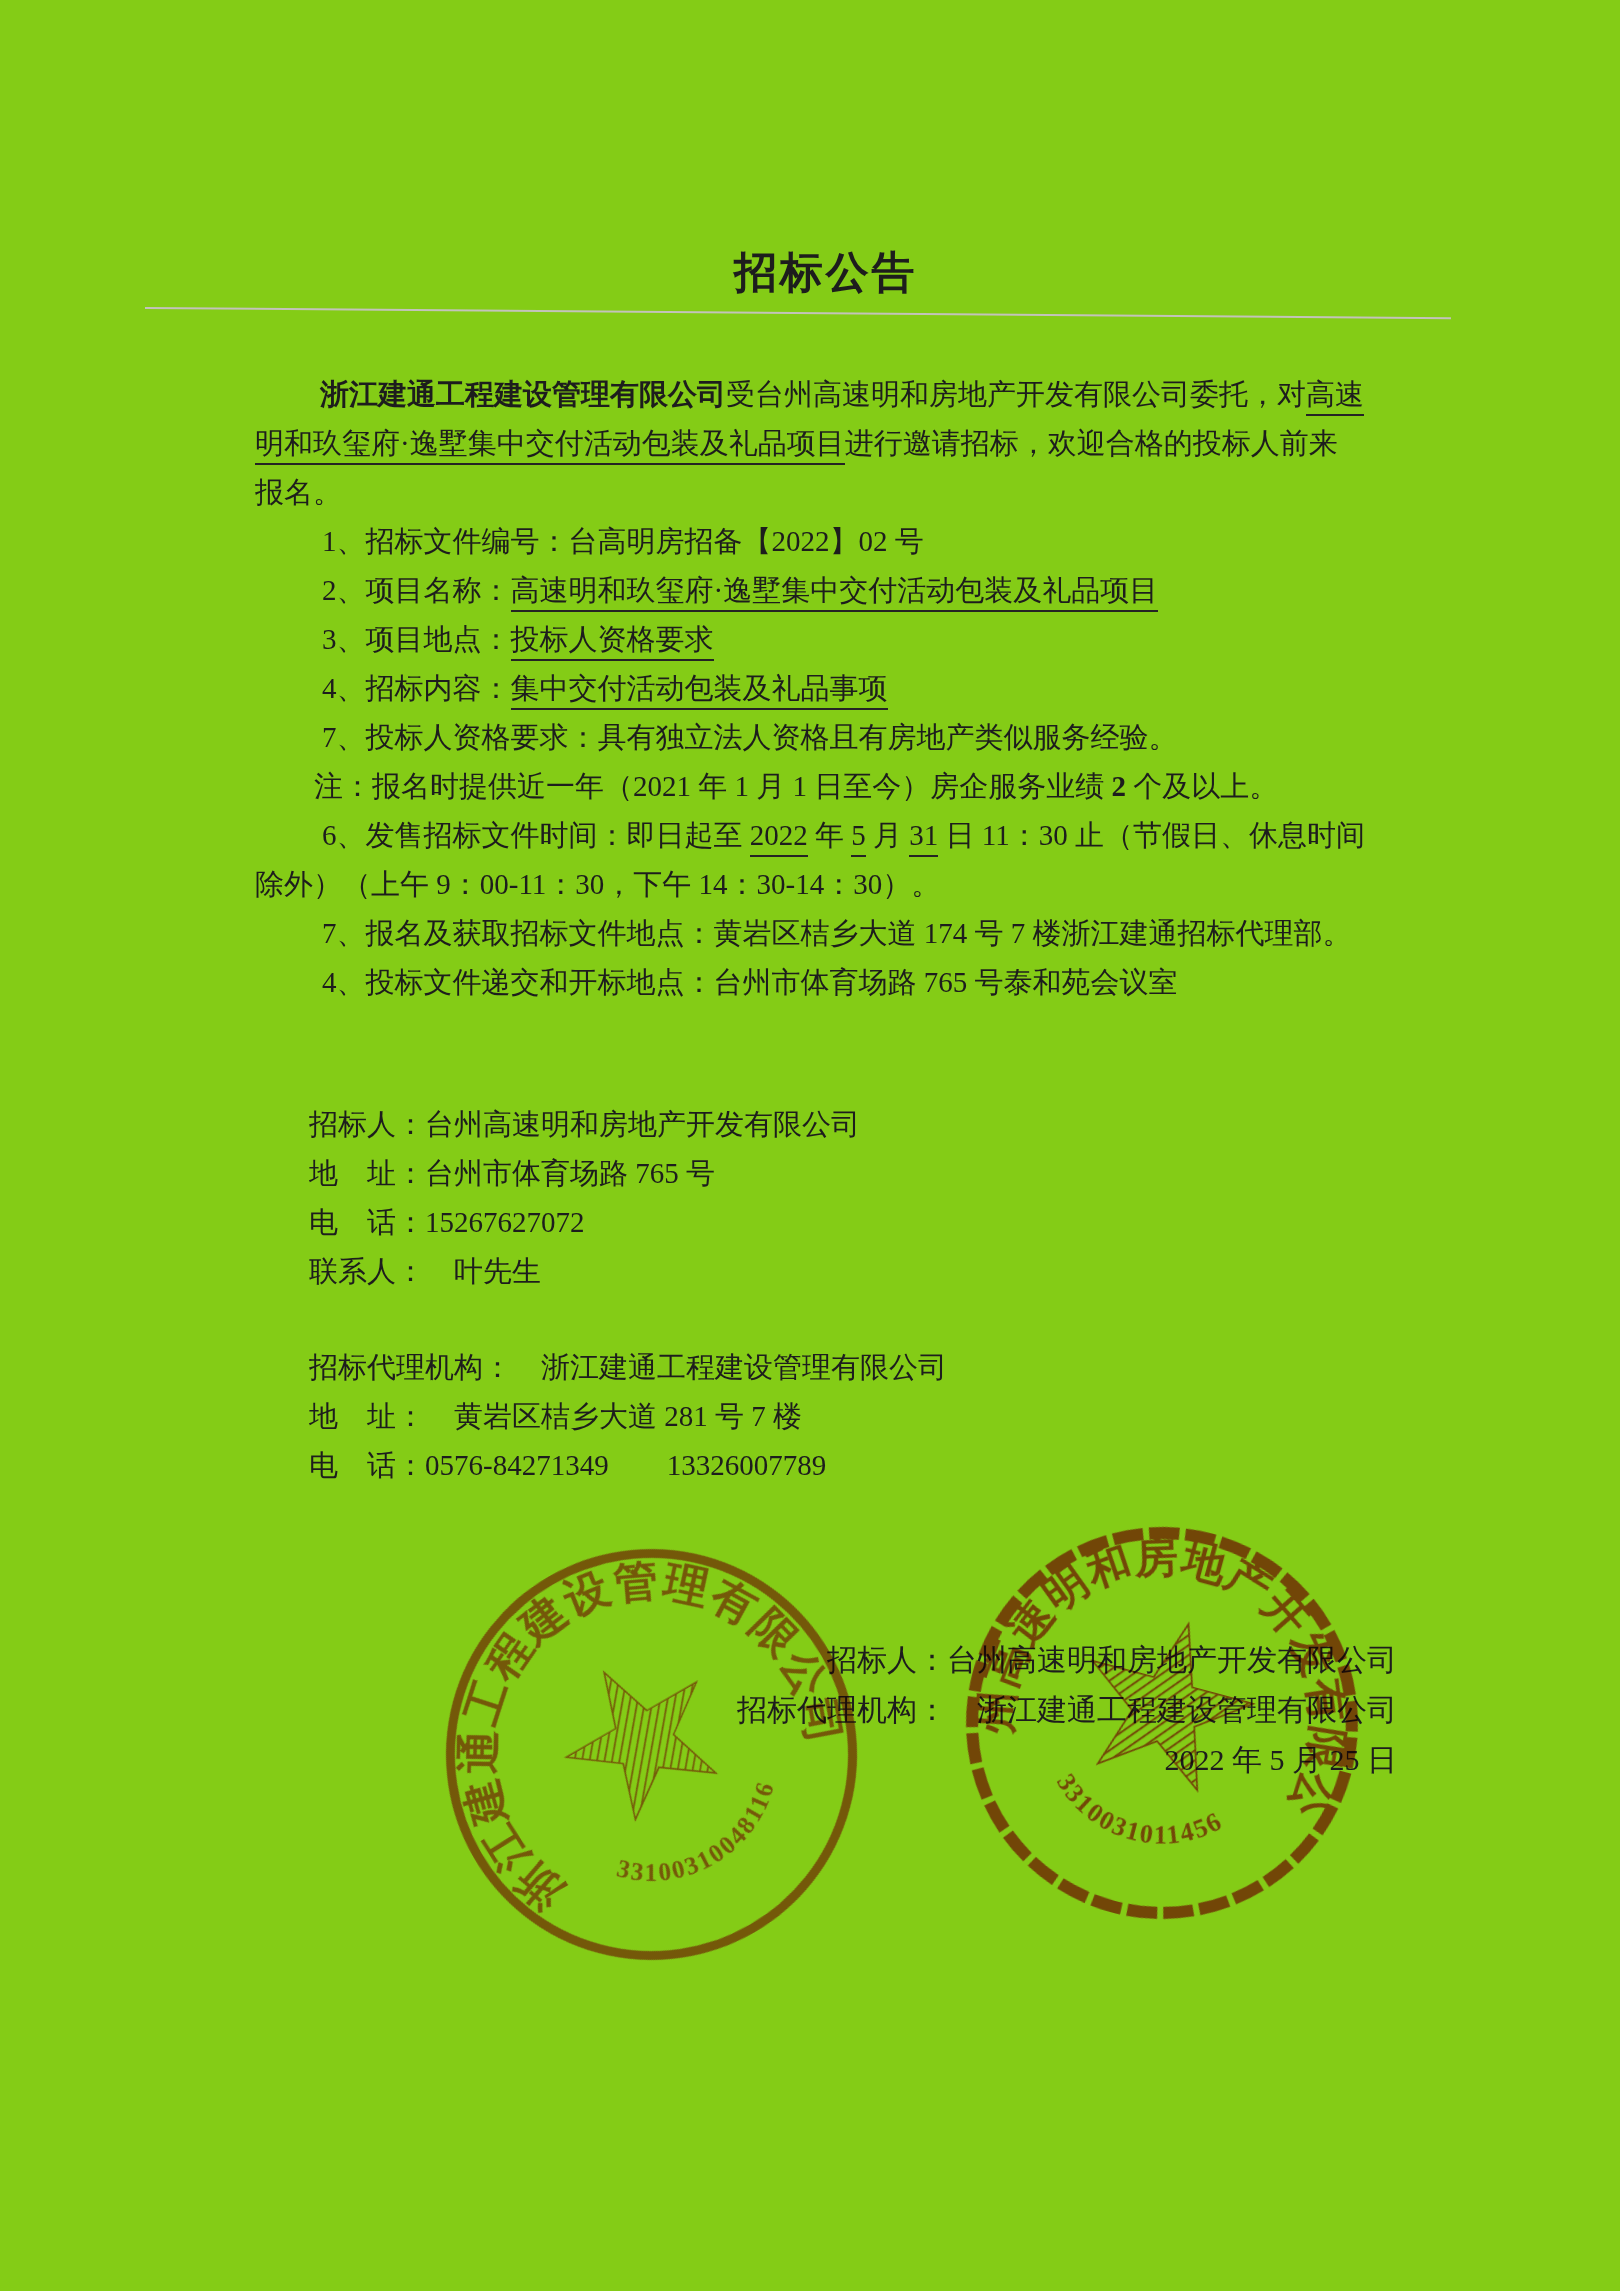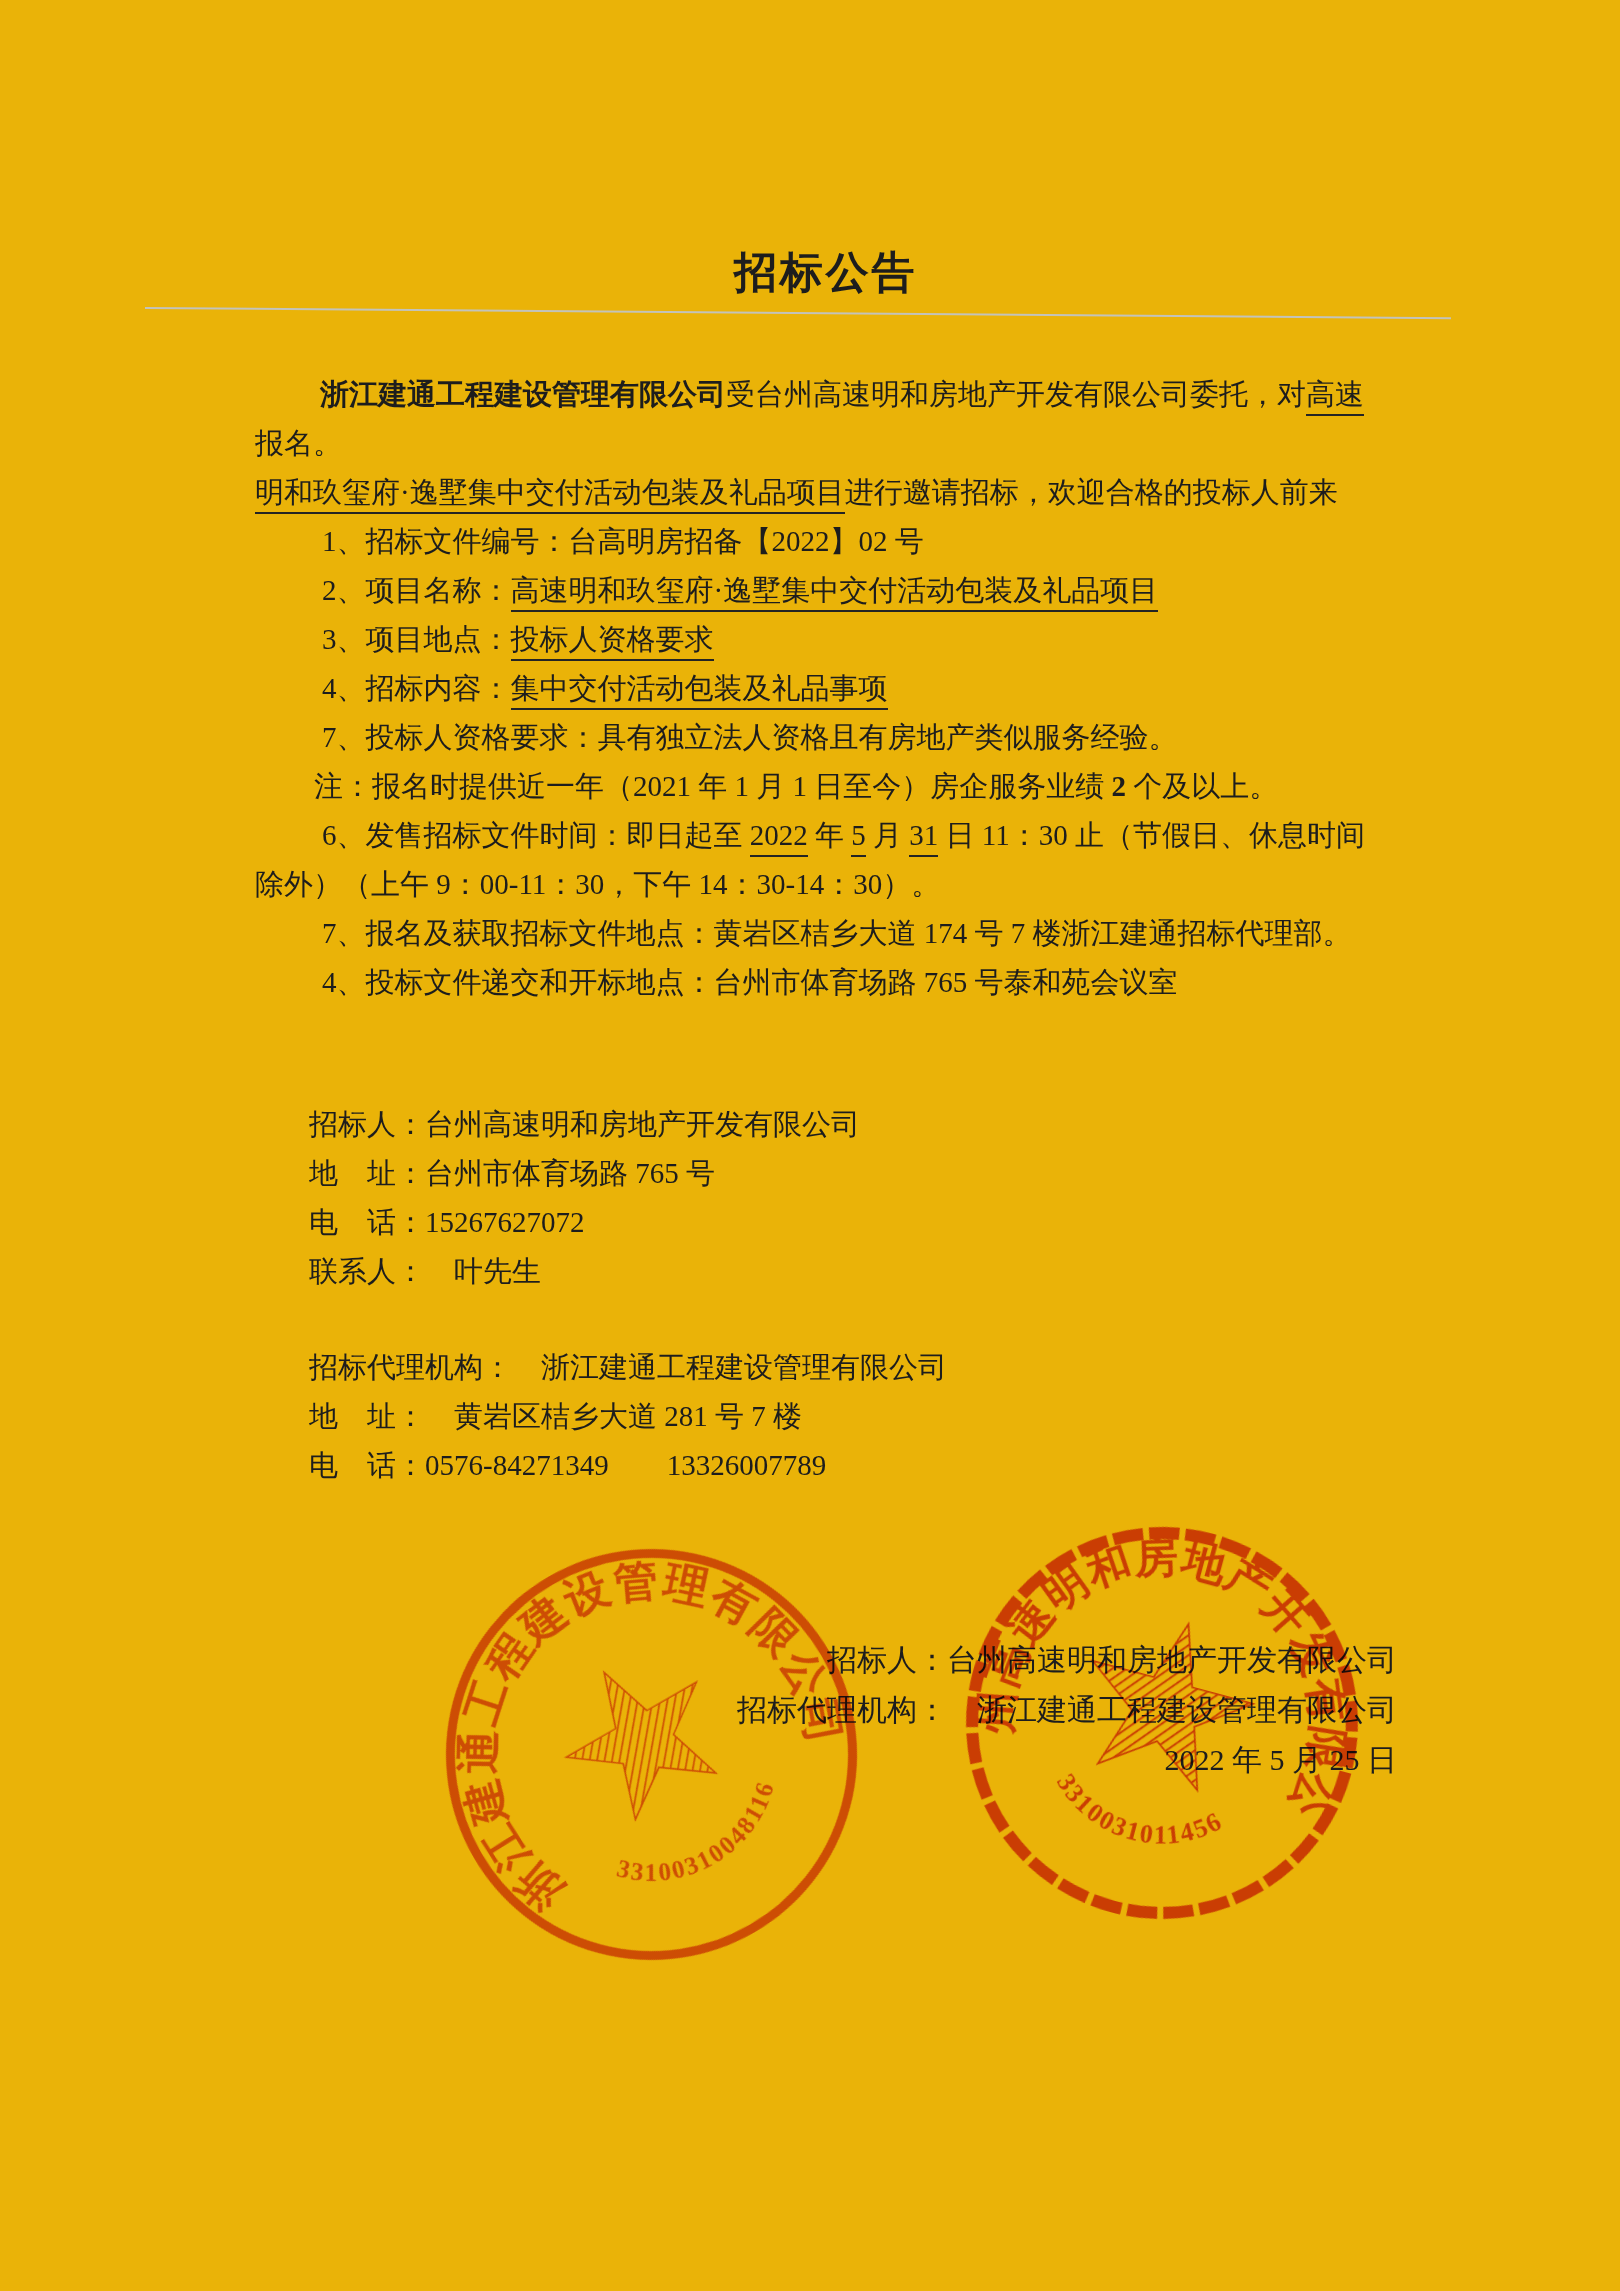--- a/index.html
+++ b/index.html
@@ -1,18 +1,18 @@
 <!DOCTYPE html>
 <html><head>
 <meta charset="utf-8">
 <style>
   html,body{margin:0;padding:0;background:#e8e8e8;}
   .page{
     position:relative;width:1620px;height:2292px;margin:0 auto;
-    background:#eab308;color:#1d1d1d;overflow:hidden;
+    background:#84cc16;color:#1d1d1d;overflow:hidden;
     font-family:"Liberation Serif","DejaVu Serif",serif;
   }
   .title{
     position:absolute;top:244px;left:0;width:100%;margin:0;
     text-align:center;font-size:43px;font-weight:700;letter-spacing:2.9px;
     transform:translateX(15.7px);
   }
   .scanline{
     position:absolute;top:307px;left:145px;width:1306px;height:2px;
     background:#c3c3bb;transform:rotate(0.45deg);transform-origin:left center;
@@ -41,22 +41,22 @@
 </head>
 <body>
 
 <div class="page">
 
   <h1 class="title">招标公告</h1>
   <div class="scanline"></div>
 
   <div class="body">
     <div class="bl i-para"><span class="sb">浙江建通工程建设管理有限公司</span><span>受台州高速明和房地产开发有限公司委托，对</span><span class="su">高速</span></div>
+    <div class="bl"><span class="su">明和玖玺府·逸墅集中交付活动包装及礼品项目</span><span>进行邀请招标，欢迎合格的投标人前来</span></div>
     <div class="bl"><span>报名。</span></div>
-    <div class="bl"><span class="su">明和玖玺府·逸墅集中交付活动包装及礼品项目</span><span>进行邀请招标，欢迎合格的投标人前来</span></div>
     <div class="bl i-item"><span>1、招标文件编号：台高明房招备【2022】02 号</span></div>
     <div class="bl i-item"><span>2、项目名称：</span><span class="su">高速明和玖玺府·逸墅集中交付活动包装及礼品项目</span></div>
     <div class="bl i-item"><span>3、项目地点：</span><span class="su">投标人资格要求</span></div>
     <div class="bl i-item"><span>4、招标内容：</span><span class="su">集中交付活动包装及礼品事项</span></div>
     <div class="bl i-item"><span>7、投标人资格要求：具有独立法人资格且有房地产类似服务经验。</span></div>
     <div class="bl i-note"><span>注：报名时提供近一年（2021 年 1 月 1 日至今）房企服务业绩 </span><span class="sb">2</span><span> 个及以上。</span></div>
     <div class="bl i-item"><span>6、发售招标文件时间：即日起至 </span><span class="su">2022</span><span> 年 </span><span class="su">5</span><span> 月 </span><span class="su">31</span><span> 日 11：30 止（节假日、休息时间</span></div>
     <div class="bl"><span>除外）（上午 9：00-11：30，下午 14：30-14：30）。</span></div>
     <div class="bl i-item"><span>7、报名及获取招标文件地点：黄岩区桔乡大道 174 号 7 楼浙江建通招标代理部。</span></div>
     <div class="bl i-item"><span>4、投标文件递交和开标地点：台州市体育场路 765 号泰和苑会议室</span></div>

